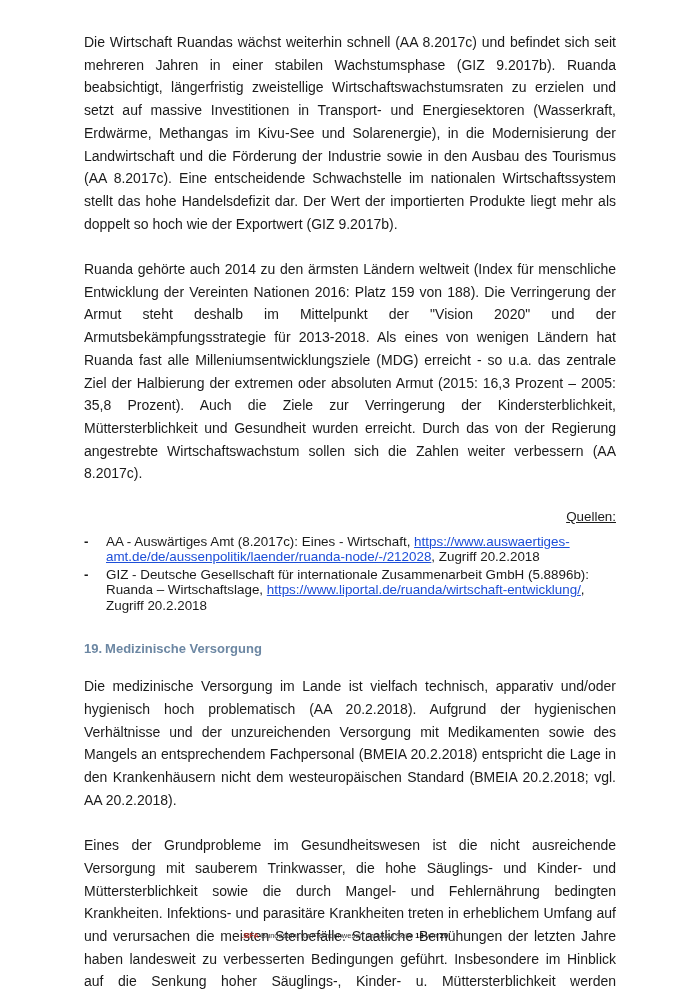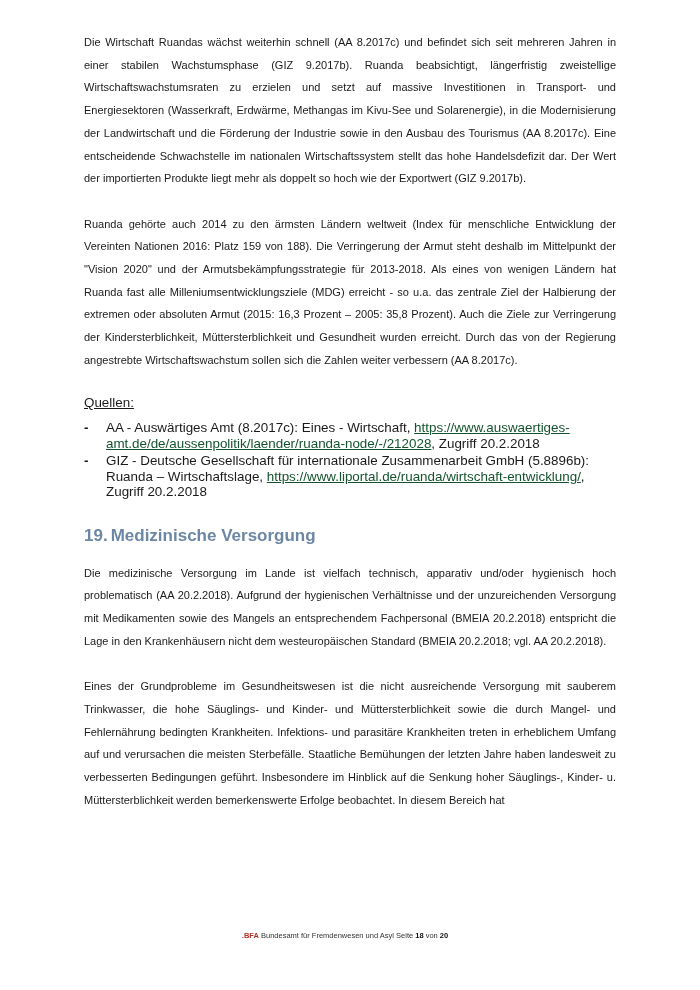--- a/index.html
+++ b/index.html
@@ -1,26 +1,26 @@
 <!DOCTYPE html>
 <html><head>
 <meta charset="utf-8">
 <style>
   html, body { margin: 0; padding: 0; background: #ffffff; }
   body { width: 700px; height: 990px; position: relative; overflow: hidden;
          font-family: "Liberation Sans", sans-serif; color: #1a1a1a; }
   .page { position: absolute; left: 84px; top: 31px; width: 532px; }
-  .para { font-size: 11px; line-height: 22.7px; text-align: justify; margin: 0; }
+  .para { font-size: 14px; line-height: 22.7px; text-align: justify; margin: 0; }
   .gap { height: 22.7px; }
-  .sources-title { font-size: 13.4px; text-decoration: underline; margin: 0; line-height: 18px; }
+  .sources-title { font-size: 13.4px; text-decoration: underline; margin: 0; line-height: 18px; text-align: right; }
   .src-list { list-style: none; padding: 0; margin: 8px 0 0 0; }
   .src-item { position: relative; padding-left: 22px; font-size: 13.4px; line-height: 15.5px; margin-bottom: 2px; }
   .src-item .dash { position: absolute; left: 0; top: 0; font-weight: bold; }
-  a.link { color: #14532d; text-decoration: underline; }
-  .heading { font-size: 17px; font-weight: bold; color: #6c87a3; margin: 26px 0 16px 0; line-height: 20px; }
+  a.link { color: #1d4ed8; text-decoration: underline; }
+  .heading { font-size: 13px; font-weight: bold; color: #6c87a3; margin: 26px 0 16px 0; line-height: 20px; }
   .heading .num { margin-right: 3px; }
   .footer { position: absolute; left: 0; width: 690px; top: 931px; text-align: center; font-size: 7.5px; color: #333; }
   .footer .brand { color: #b0322c; font-weight: bold; }
   .footer b { color: #111; }
 </style>
 </head>
 <body>
 
 <div class="page">
   <p class="para">Die Wirtschaft Ruandas wächst weiterhin schnell (AA 8.2017c) und befindet sich seit mehreren Jahren in einer stabilen Wachstumsphase (GIZ 9.2017b). Ruanda beabsichtigt, längerfristig zweistellige Wirtschaftswachstumsraten zu erzielen und setzt auf massive Investitionen in Transport- und Energiesektoren (Wasserkraft, Erdwärme, Methangas im Kivu-See und Solarenergie), in die Modernisierung der Landwirtschaft und die Förderung der Industrie sowie in den Ausbau des Tourismus (AA 8.2017c). Eine entscheidende Schwachstelle im nationalen Wirtschaftssystem stellt das hohe Handelsdefizit dar. Der Wert der importierten Produkte liegt mehr als doppelt so hoch wie der Exportwert (GIZ 9.2017b).</p>

